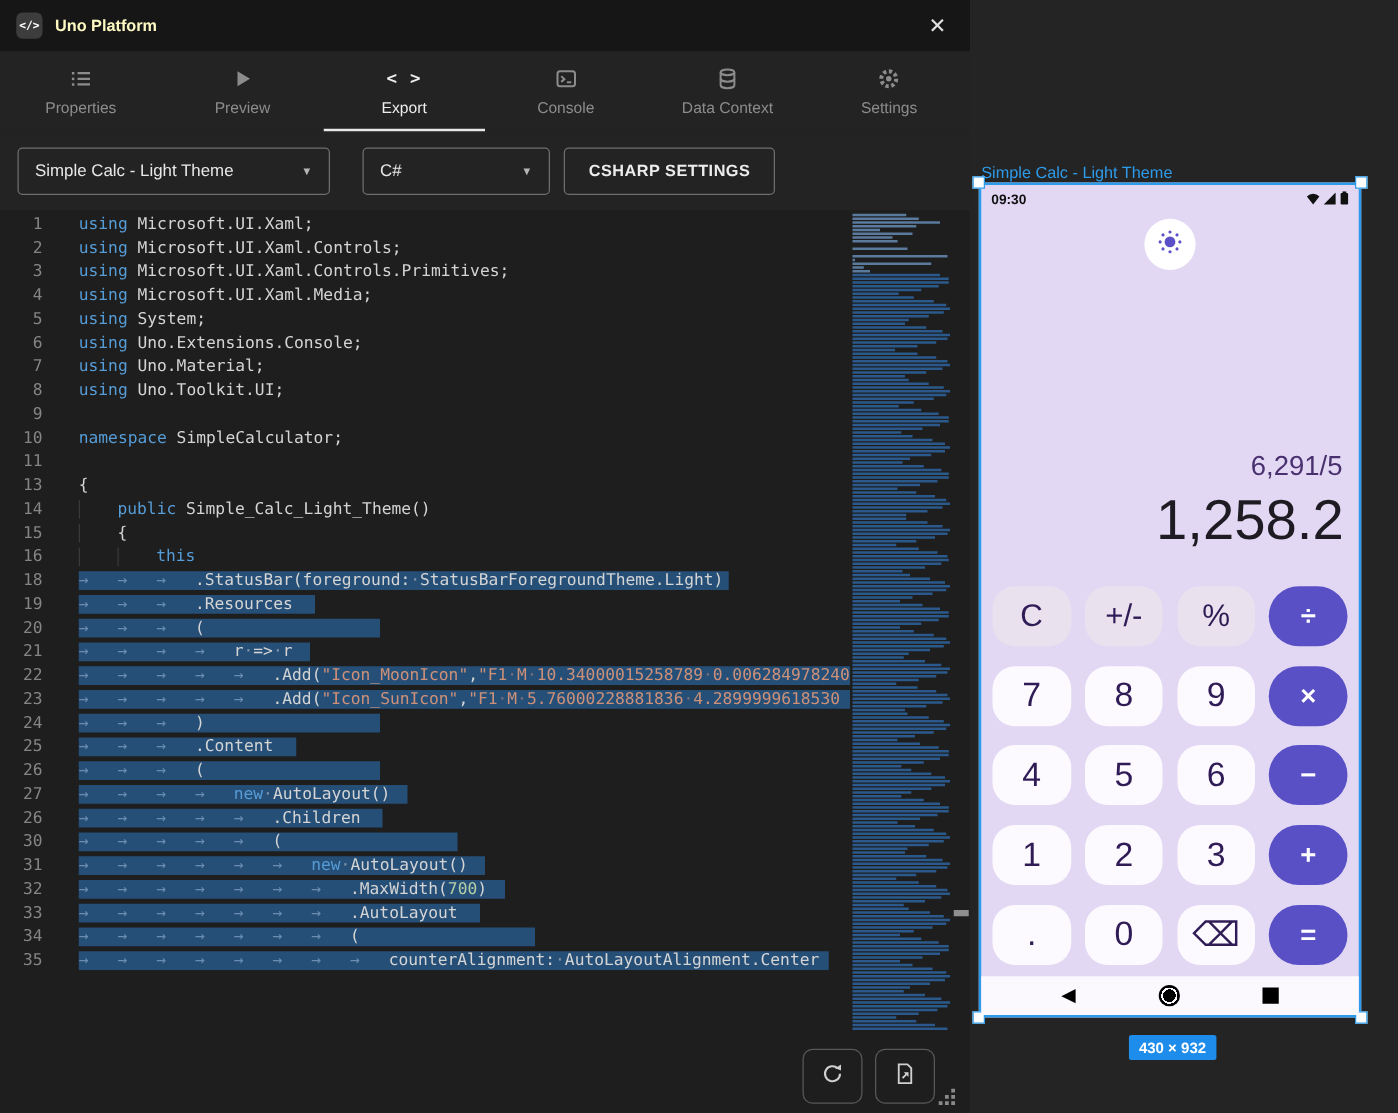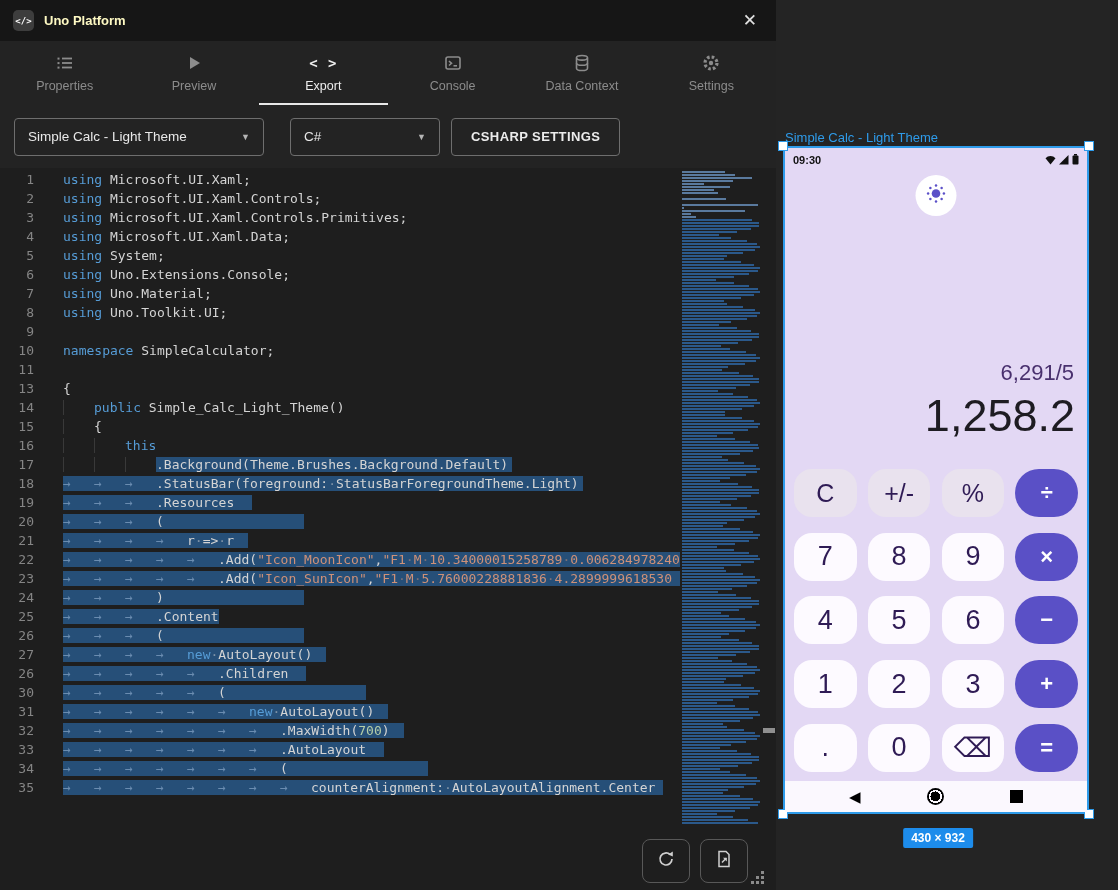--- a/index.html
+++ b/index.html
@@ -179,41 +179,40 @@
       <span class="caret">▼</span>
     </div>
     <button class="btn-settings">CSHARP SETTINGS</button>
   </div>
 
   <div class="editor">
     <div class="code-area">
         <div class="cl"><span class="ln">1</span><span class="lc"><span class="tk-k">using</span><span class="tk-p"> Microsoft.UI.Xaml;</span></span></div>
         <div class="cl"><span class="ln">2</span><span class="lc"><span class="tk-k">using</span><span class="tk-p"> Microsoft.UI.Xaml.Controls;</span></span></div>
         <div class="cl"><span class="ln">3</span><span class="lc"><span class="tk-k">using</span><span class="tk-p"> Microsoft.UI.Xaml.Controls.Primitives;</span></span></div>
-        <div class="cl"><span class="ln">4</span><span class="lc"><span class="tk-k">using</span><span class="tk-p"> Microsoft.UI.Xaml.Data;</span></span></div>
+        <div class="cl"><span class="ln">4</span><span class="lc"><span class="tk-k">using</span><span class="tk-p"> Microsoft.UI.Xaml.Media;</span></span></div>
         <div class="cl"><span class="ln">5</span><span class="lc"><span class="tk-k">using</span><span class="tk-p"> System;</span></span></div>
         <div class="cl"><span class="ln">6</span><span class="lc"><span class="tk-k">using</span><span class="tk-p"> Uno.Extensions.Console;</span></span></div>
         <div class="cl"><span class="ln">7</span><span class="lc"><span class="tk-k">using</span><span class="tk-p"> Uno.Material;</span></span></div>
         <div class="cl"><span class="ln">8</span><span class="lc"><span class="tk-k">using</span><span class="tk-p"> Uno.Toolkit.UI;</span></span></div>
         <div class="cl"><span class="ln">9</span><span class="lc"></span></div>
         <div class="cl"><span class="ln">10</span><span class="lc"><span class="tk-k">namespace</span><span class="tk-p"> SimpleCalculator;</span></span></div>
         <div class="cl"><span class="ln">11</span><span class="lc"></span></div>
         <div class="cl"><span class="ln">13</span><span class="lc"><span class="tk-p">{</span></span></div>
         <div class="cl"><span class="ln">14</span><span class="lc"><span class="iu gd">&nbsp;</span><span class="tk-k">public</span><span class="tk-p"> Simple_Calc_Light_Theme()</span></span></div>
         <div class="cl"><span class="ln">15</span><span class="lc"><span class="iu gd">&nbsp;</span><span class="tk-p">{</span></span></div>
         <div class="cl"><span class="ln">16</span><span class="lc"><span class="iu gd">&nbsp;</span><span class="iu gd">&nbsp;</span><span class="tk-k">this</span></span></div>
-        <div class="cl"><span class="ln">17</span><span class="lc"><span class="iu gd">&nbsp;</span><span class="iu gd">&nbsp;</span><span class="iu gd">&nbsp;</span><span class="selbg" style="padding-right:4px"><span class="tk-p">.Background(Theme.Brushes.Background.Default)</span></span></span></div>
         <div class="cl"><span class="ln">18</span><span class="lc"><span class="selbg" style="padding-right:4px"><span class="iu arr">→</span><span class="iu arr">→</span><span class="iu arr">→</span><span class="tk-p">.StatusBar(foreground:<span class="ws">·</span>StatusBarForegroundTheme.Light)</span></span></span></div>
         <div class="cl"><span class="ln">19</span><span class="lc"><span class="selbg" style="padding-right:18px"><span class="iu arr">→</span><span class="iu arr">→</span><span class="iu arr">→</span><span class="tk-p">.Resources</span></span></span></div>
         <div class="cl"><span class="ln">20</span><span class="lc"><span class="selbg" style="padding-right:140px"><span class="iu arr">→</span><span class="iu arr">→</span><span class="iu arr">→</span><span class="tk-p">(</span></span></span></div>
         <div class="cl"><span class="ln">21</span><span class="lc"><span class="selbg" style="padding-right:14px"><span class="iu arr">→</span><span class="iu arr">→</span><span class="iu arr">→</span><span class="iu arr">→</span><span class="tk-p">r<span class="ws">·</span>=&gt;<span class="ws">·</span>r</span></span></span></div>
         <div class="cl"><span class="ln">22</span><span class="lc"><span class="selbg" style="padding-right:8px"><span class="iu arr">→</span><span class="iu arr">→</span><span class="iu arr">→</span><span class="iu arr">→</span><span class="iu arr">→</span><span class="tk-p">.Add(</span><span class="tk-s">"Icon_MoonIcon"</span><span class="tk-p">,</span><span class="tk-s">"F1<span class="ws">·</span>M<span class="ws">·</span>10.34000015258789<span class="ws">·</span>0.006284978240</span></span></span></div>
         <div class="cl"><span class="ln">23</span><span class="lc"><span class="selbg" style="padding-right:8px"><span class="iu arr">→</span><span class="iu arr">→</span><span class="iu arr">→</span><span class="iu arr">→</span><span class="iu arr">→</span><span class="tk-p">.Add(</span><span class="tk-s">"Icon_SunIcon"</span><span class="tk-p">,</span><span class="tk-s">"F1<span class="ws">·</span>M<span class="ws">·</span>5.76000228881836<span class="ws">·</span>4.2899999618530</span></span></span></div>
         <div class="cl"><span class="ln">24</span><span class="lc"><span class="selbg" style="padding-right:140px"><span class="iu arr">→</span><span class="iu arr">→</span><span class="iu arr">→</span><span class="tk-p">)</span></span></span></div>
-        <div class="cl"><span class="ln">25</span><span class="lc"><span class="selbg" style=""><span class="iu arr">→</span><span class="iu arr">→</span><span class="iu arr">→</span><span class="tk-p">.Content</span></span></span></div>
+        <div class="cl"><span class="ln">25</span><span class="lc"><span class="selbg" style="padding-right:18px"><span class="iu arr">→</span><span class="iu arr">→</span><span class="iu arr">→</span><span class="tk-p">.Content</span></span></span></div>
         <div class="cl"><span class="ln">26</span><span class="lc"><span class="selbg" style="padding-right:140px"><span class="iu arr">→</span><span class="iu arr">→</span><span class="iu arr">→</span><span class="tk-p">(</span></span></span></div>
         <div class="cl"><span class="ln">27</span><span class="lc"><span class="selbg" style="padding-right:14px"><span class="iu arr">→</span><span class="iu arr">→</span><span class="iu arr">→</span><span class="iu arr">→</span><span class="tk-k">new</span><span class="tk-p"><span class="ws">·</span>AutoLayout()</span></span></span></div>
         <div class="cl"><span class="ln">26</span><span class="lc"><span class="selbg" style="padding-right:18px"><span class="iu arr">→</span><span class="iu arr">→</span><span class="iu arr">→</span><span class="iu arr">→</span><span class="iu arr">→</span><span class="tk-p">.Children</span></span></span></div>
         <div class="cl"><span class="ln">30</span><span class="lc"><span class="selbg" style="padding-right:140px"><span class="iu arr">→</span><span class="iu arr">→</span><span class="iu arr">→</span><span class="iu arr">→</span><span class="iu arr">→</span><span class="tk-p">(</span></span></span></div>
         <div class="cl"><span class="ln">31</span><span class="lc"><span class="selbg" style="padding-right:14px"><span class="iu arr">→</span><span class="iu arr">→</span><span class="iu arr">→</span><span class="iu arr">→</span><span class="iu arr">→</span><span class="iu arr">→</span><span class="tk-k">new</span><span class="tk-p"><span class="ws">·</span>AutoLayout()</span></span></span></div>
         <div class="cl"><span class="ln">32</span><span class="lc"><span class="selbg" style="padding-right:14px"><span class="iu arr">→</span><span class="iu arr">→</span><span class="iu arr">→</span><span class="iu arr">→</span><span class="iu arr">→</span><span class="iu arr">→</span><span class="iu arr">→</span><span class="tk-p">.MaxWidth(</span><span class="tk-n">700</span><span class="tk-p">)</span></span></span></div>
         <div class="cl"><span class="ln">33</span><span class="lc"><span class="selbg" style="padding-right:18px"><span class="iu arr">→</span><span class="iu arr">→</span><span class="iu arr">→</span><span class="iu arr">→</span><span class="iu arr">→</span><span class="iu arr">→</span><span class="iu arr">→</span><span class="tk-p">.AutoLayout</span></span></span></div>
         <div class="cl"><span class="ln">34</span><span class="lc"><span class="selbg" style="padding-right:140px"><span class="iu arr">→</span><span class="iu arr">→</span><span class="iu arr">→</span><span class="iu arr">→</span><span class="iu arr">→</span><span class="iu arr">→</span><span class="iu arr">→</span><span class="tk-p">(</span></span></span></div>
         <div class="cl"><span class="ln">35</span><span class="lc"><span class="selbg" style="padding-right:8px"><span class="iu arr">→</span><span class="iu arr">→</span><span class="iu arr">→</span><span class="iu arr">→</span><span class="iu arr">→</span><span class="iu arr">→</span><span class="iu arr">→</span><span class="iu arr">→</span><span class="tk-p">counterAlignment:<span class="ws">·</span>AutoLayoutAlignment.Center</span></span></span></div>
       </div>

